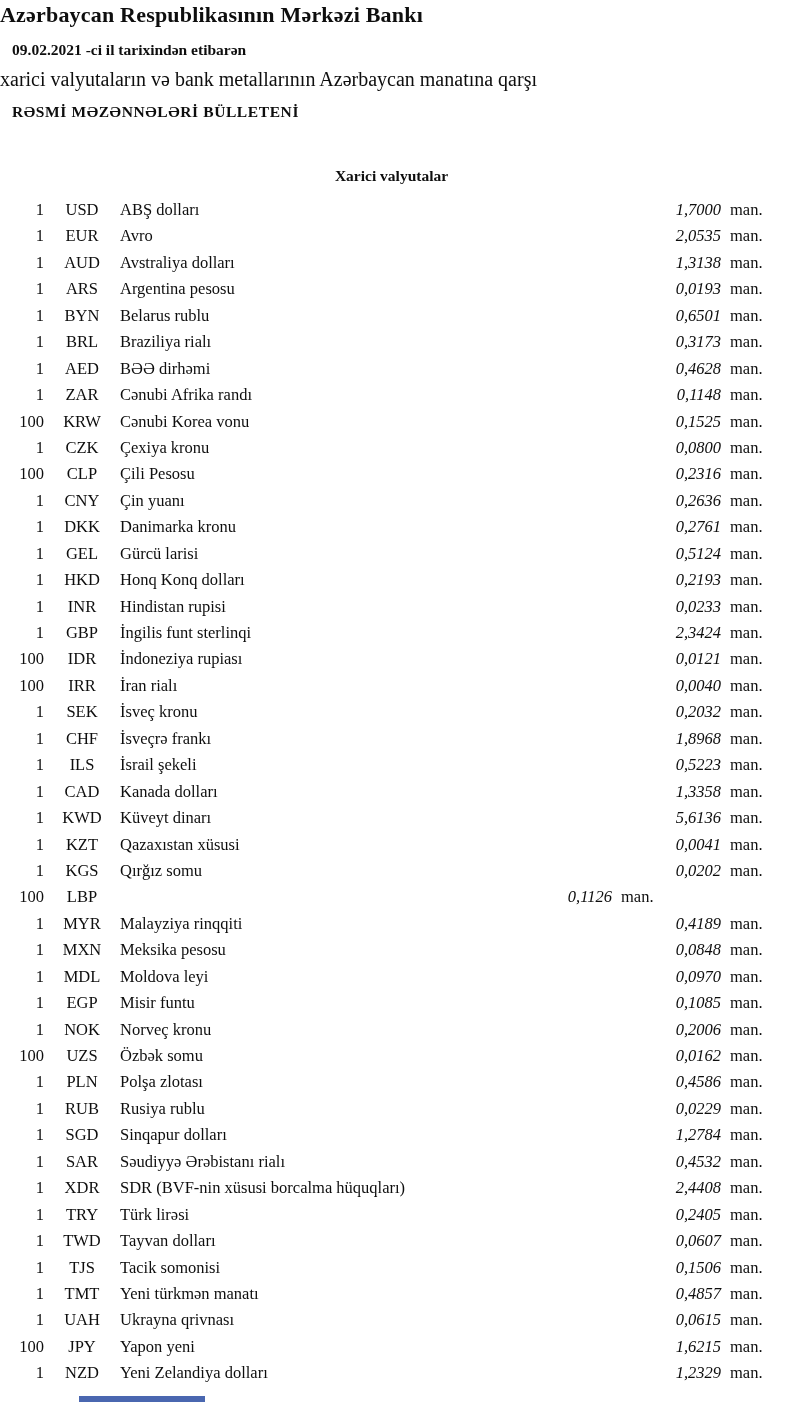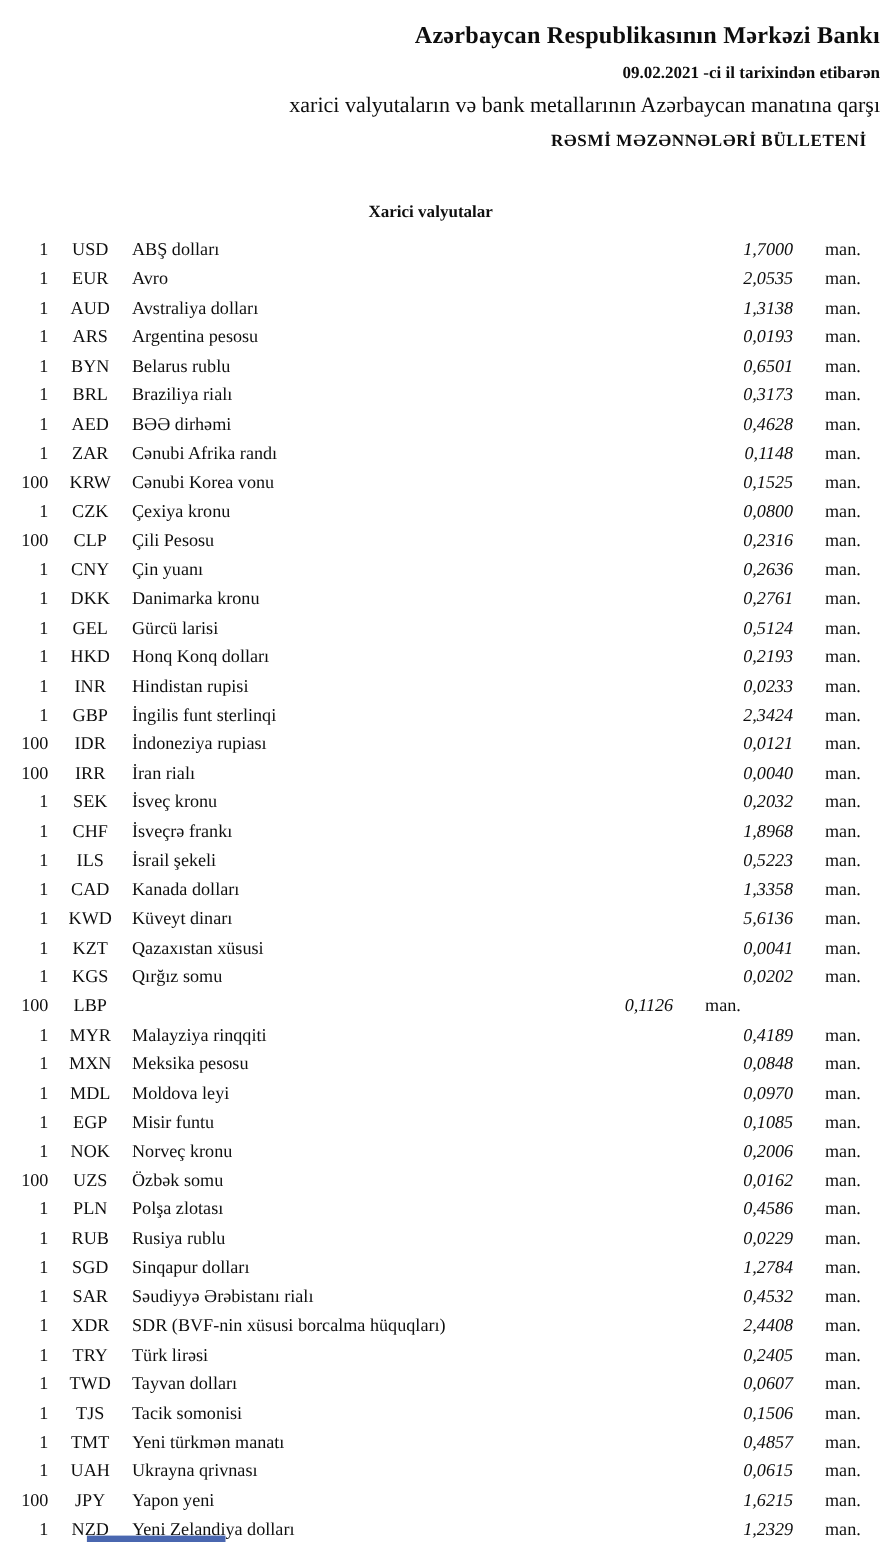--- a/index.html
+++ b/index.html
@@ -9,22 +9,22 @@
   }
   body {
     width: 800px;
     height: 1402px;
     position: relative;
     overflow: hidden;
     color: #0e0e0e;
     font-family: "Liberation Serif", "DejaVu Serif", serif;
   }
   .header {
-    text-align: right;
-    padding-top: 19px;
+    text-align: left;
+    padding-top: 2px;
   }
   .bank-name {
     font-size: 22px;
     font-weight: bold;
     margin: 0 0 13px 0;
     letter-spacing: 0.2px;
   }
   .date-line {
     font-size: 15.5px;
     font-weight: bold;
@@ -62,21 +62,21 @@
     white-space: nowrap;
   }
   .row .c0 { text-align: right; }           
   .row .c1 { text-align: center; }          
   .row .c2 { text-align: left; }            
   .row .c3 {                                
     text-align: right;
     font-weight: normal;
     font-style: italic;
   }
-  .row .c4 { text-align: left; margin-left: 20px; }            
+  .row .c4 { text-align: left; }            
   .partial-bar {
     position: absolute;
     left: 79px;
     bottom: 0;
     width: 126px;
     height: 6px;
   }
 </style>
 </head>
 <body>

